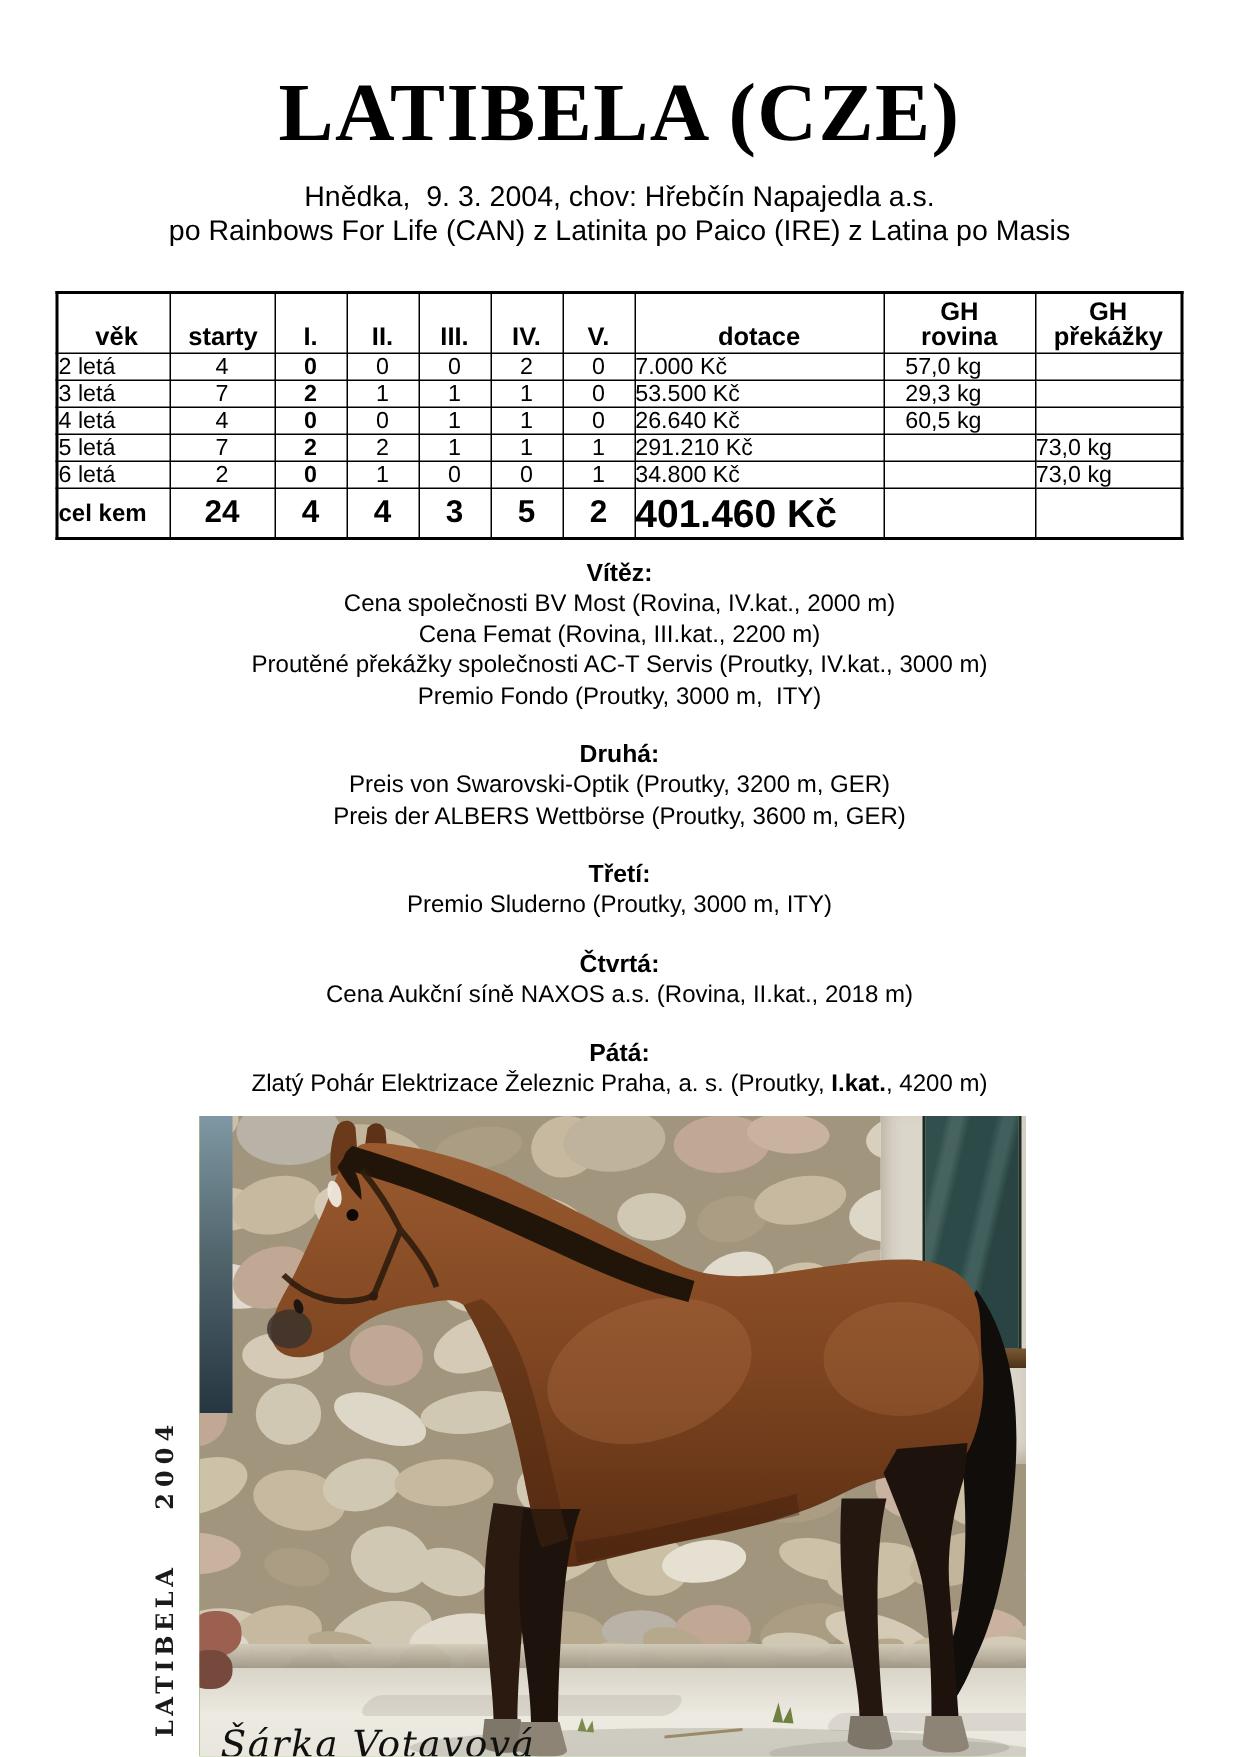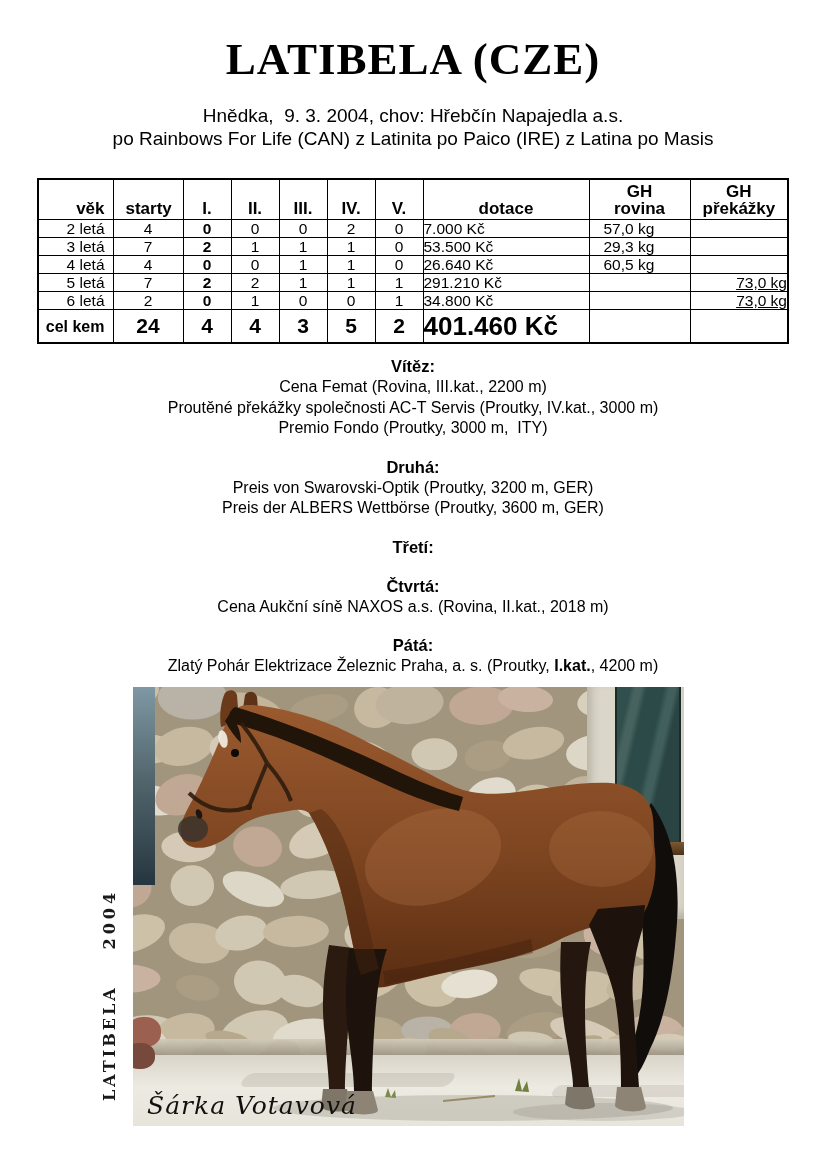--- a/index.html
+++ b/index.html
@@ -1,38 +1,38 @@
 <!DOCTYPE html>
 <html><head>
 <meta charset="utf-8">
 <style>
   html,body{margin:0;padding:0;background:#ffffff;}
   .page{position:relative;width:826px;height:1171px;background:#fff;overflow:hidden;
         font-family:"Liberation Sans",sans-serif;color:#000;}
   
-  .title{margin:0;padding-top:34px;text-align:center;font-family:"Liberation Serif",serif;
-         font-weight:bold;font-size:45px;line-height:50px;letter-spacing:1px;}
+  .title{margin:16px;padding-top:34px;text-align:center;font-family:"Liberation Serif",serif;
+         font-weight:bold;font-size:55px;line-height:50px;letter-spacing:1px;}
   .subtitle{text-align:center;font-size:19px;line-height:23px;white-space:pre-wrap;}
   .subtitle.first{margin-top:20px;}
   
   table.stats{border-collapse:collapse;margin:28px auto 0;table-layout:fixed;width:751px;
               border:2px solid #000;}
   table.stats th,table.stats td{border:1.5px solid #000;overflow:hidden;}
   table.stats th{font-size:17px;line-height:17px;vertical-align:bottom;padding:3px 12px 2px;}
   table.stats td{font-size:15.5px;line-height:15px;padding:1px 0;height:15px;}
   thead tr{height:33px;}
   col.w-vek{width:75px;} col.w-starty{width:70px;} col.w-p{width:48px;}
   col.w-dot{width:166px;} col.w-rov{width:101px;} col.w-prek{width:98px;}
-  .cv{text-align:right;padding-right:8px !important;}
+  .cv{padding-right:8px !important;}
   .cs{text-align:center;}
   .cp{text-align:center;}
   .cp.b{font-weight:bold;}
   .cd{padding-right:14px !important;}
   .cr{text-align:left;padding-left:14px !important;}
-  .ck{text-align:right;text-decoration:underline;}
+  .ck{text-align:left;}
   tr.total td{font-weight:bold;height:30px;vertical-align:middle;}
   tr.total .cv{font-size:16px;}
   tr.total .cs,tr.total .cp{font-size:21px;line-height:22px;}
   tr.total .cd{font-size:26px;line-height:22px;}
   
   .results{text-align:center;margin-top:12px;font-size:16px;}
   .res-heading{font-weight:bold;font-size:16.5px;margin-top:18px;line-height:21px;}
   .res-heading.first{margin-top:12px;}
   .res-line{line-height:20.5px;white-space:pre-wrap;}
   .bd{font-weight:bold;}
@@ -177,29 +177,31 @@
         <td class="cp">2</td>
         <td class="cd">401.460 Kč</td>
         <td class="cr"></td>
         <td class="ck"></td>
       </tr>
     </tbody>
   </table>
 
   <div class="results">
     <div class="res-heading first">Vítěz:</div>
+    <div class="res-line">Cena společnosti BV Most (Rovina, IV.kat., 2000 m)</div>
     <div class="res-line">Cena Femat (Rovina, III.kat., 2200 m)</div>
     <div class="res-line">Proutěné překážky společnosti AC-T Servis (Proutky, IV.kat., 3000 m)</div>
     <div class="res-line">Premio Fondo (Proutky, 3000 m,  ITY)</div>
 
     <div class="res-heading">Druhá:</div>
     <div class="res-line">Preis von Swarovski-Optik (Proutky, 3200 m, GER)</div>
     <div class="res-line">Preis der ALBERS Wettbörse (Proutky, 3600 m, GER)</div>
 
     <div class="res-heading">Třetí:</div>
+    <div class="res-line">Premio Sluderno (Proutky, 3000 m, ITY)</div>
 
     <div class="res-heading">Čtvrtá:</div>
     <div class="res-line">Cena Aukční síně NAXOS a.s. (Rovina, II.kat., 2018 m)</div>
 
     <div class="res-heading">Pátá:</div>
     <div class="res-line"><span>Zlatý Pohár Elektrizace Železnic Praha, a. s. (Proutky, </span><span class="bd">I.kat.</span><span>, 4200 m)</span></div>
   </div>
 
   <div class="photo-section">
     <div class="vertical-caption">

